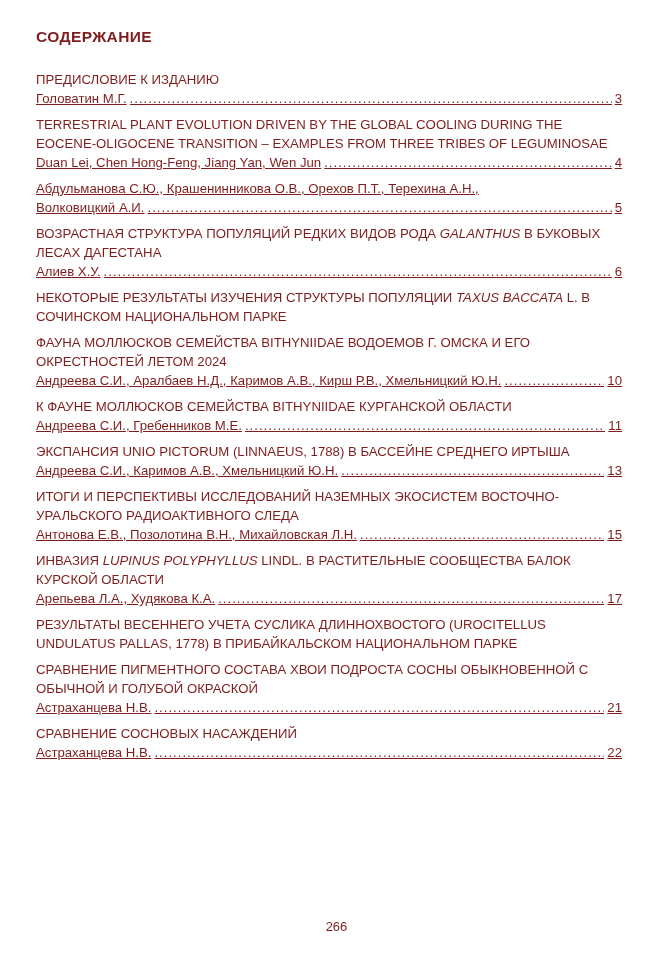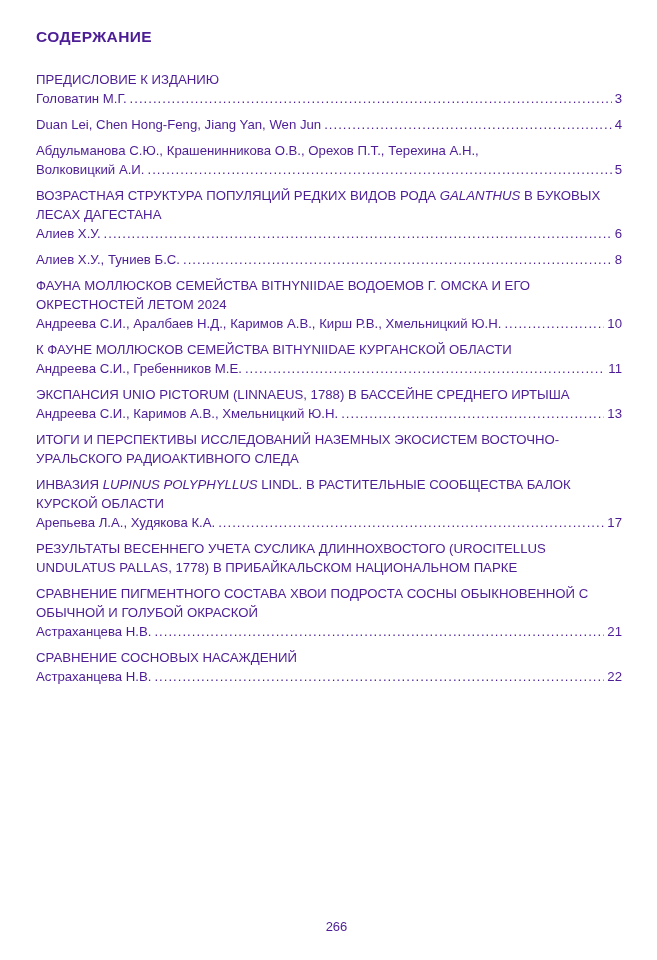--- a/index.html
+++ b/index.html
@@ -4,21 +4,21 @@
 <style>
   * { margin: 0; padding: 0; box-sizing: border-box; }
   html, body { background: #e8e8e8; }
   .page {
     width: 657px;
     height: 960px;
     margin: 0 auto;
     background: #ffffff;
     position: relative;
     font-family: "Liberation Sans", "DejaVu Sans", sans-serif;
-    color: #4c1d95;
+    color: #7f1d1d;
     overflow: hidden;
   }
   .content {
     position: absolute;
     left: 36px;
     right: 35px;
     top: 28px;
   }
   .heading {
     font-weight: bold;
@@ -33,20 +33,21 @@
     line-height: 19px;
   }
   .toc-title {
     text-align: left;
   }
   .sp-italic { font-style: italic; }
   .authors-block { }
   .authors-row {
     display: flex;
     align-items: flex-end;
+    text-decoration: underline;
   }
   .authors-text { white-space: nowrap; }
   .leader {
     flex: 1 1 auto;
     overflow: hidden;
     white-space: nowrap;
     margin: 0 3px 0 3px;
     min-width: 12px;
   }
   .leader::after {
@@ -76,20 +77,21 @@
     <div class="authors-block">
             <div class="authors-row">
               <span class="authors-text">Головатин М.Г.</span>
               <span class="leader"></span>
               <span class="pg">3</span>
             </div>
           </div>
   </div>
 
   <div class="toc-entry">
+    <div class="toc-title"><span>TERRESTRIAL PLANT EVOLUTION DRIVEN BY THE GLOBAL COOLING DURING THE EOCENE-OLIGOCENE TRANSITION – EXAMPLES FROM THREE TRIBES OF LEGUMINOSAE</span></div>
     <div class="authors-block">
             <div class="authors-row">
               <span class="authors-text">Duan Lei, Chen Hong-Feng, Jiang Yan, Wen Jun</span>
               <span class="leader"></span>
               <span class="pg">4</span>
             </div>
           </div>
   </div>
 
   <div class="toc-entry">
@@ -110,27 +112,21 @@
     <div class="authors-block">
             <div class="authors-row">
               <span class="authors-text">Алиев Х.У.</span>
               <span class="leader"></span>
               <span class="pg">6</span>
             </div>
           </div>
   </div>
 
   <div class="toc-entry">
-    <div class="authors-block">
-            <div class="authors-row">
-              <span class="authors-text">Алиев Х.У., Туниев Б.С.</span>
-              <span class="leader"></span>
-              <span class="pg">8</span>
-            </div>
-          </div>
+    <div class="toc-title"><span>НЕКОТОРЫЕ РЕЗУЛЬТАТЫ ИЗУЧЕНИЯ СТРУКТУРЫ ПОПУЛЯЦИИ </span><span class="sp-italic">TAXUS BACCATA</span><span> L. В СОЧИНСКОМ НАЦИОНАЛЬНОМ ПАРКЕ</span></div>
   </div>
 
   <div class="toc-entry">
     <div class="toc-title"><span>ФАУНА МОЛЛЮСКОВ СЕМЕЙСТВА BITHYNIIDAE ВОДОЕМОВ Г. ОМСКА И ЕГО ОКРЕСТНОСТЕЙ ЛЕТОМ 2024</span></div>
     <div class="authors-block">
             <div class="authors-row">
               <span class="authors-text">Андреева С.И., Аралбаев Н.Д., Каримов А.В., Кирш Р.В., Хмельницкий Ю.Н.</span>
               <span class="leader"></span>
               <span class="pg">10</span>
             </div>
@@ -154,20 +150,27 @@
             <div class="authors-row">
               <span class="authors-text">Андреева С.И., Каримов А.В., Хмельницкий Ю.Н.</span>
               <span class="leader"></span>
               <span class="pg">13</span>
             </div>
           </div>
   </div>
 
   <div class="toc-entry">
     <div class="toc-title"><span>ИТОГИ И ПЕРСПЕКТИВЫ ИССЛЕДОВАНИЙ НАЗЕМНЫХ ЭКОСИСТЕМ ВОСТОЧНО-УРАЛЬСКОГО РАДИОАКТИВНОГО СЛЕДА</span></div>
+    <div class="authors-block">
+            <div class="authors-row">
+              <span class="authors-text">Антонова Е.В., Позолотина В.Н., Михайловская Л.Н.</span>
+              <span class="leader"></span>
+              <span class="pg">15</span>
+            </div>
+          </div>
   </div>
 
   <div class="toc-entry">
     <div class="toc-title"><span>ИНВАЗИЯ </span><span class="sp-italic">LUPINUS POLYPHYLLUS</span><span> LINDL. В РАСТИТЕЛЬНЫЕ СООБЩЕСТВА БАЛОК КУРСКОЙ ОБЛАСТИ</span></div>
     <div class="authors-block">
             <div class="authors-row">
               <span class="authors-text">Арепьева Л.А., Худякова К.А.</span>
               <span class="leader"></span>
               <span class="pg">17</span>
             </div>

